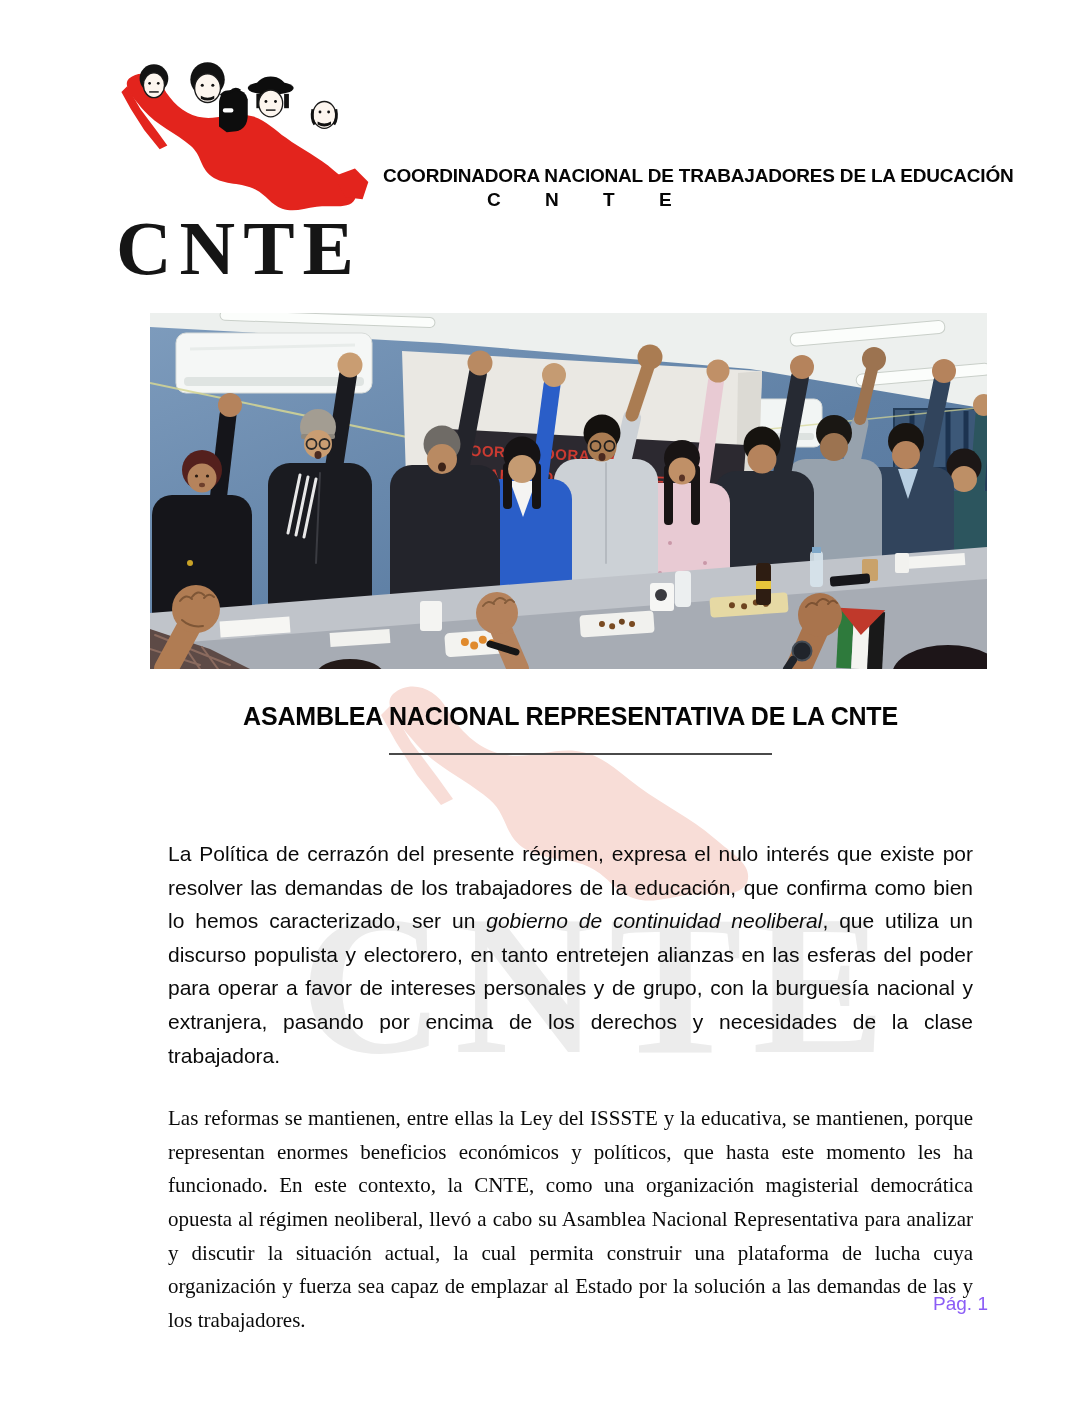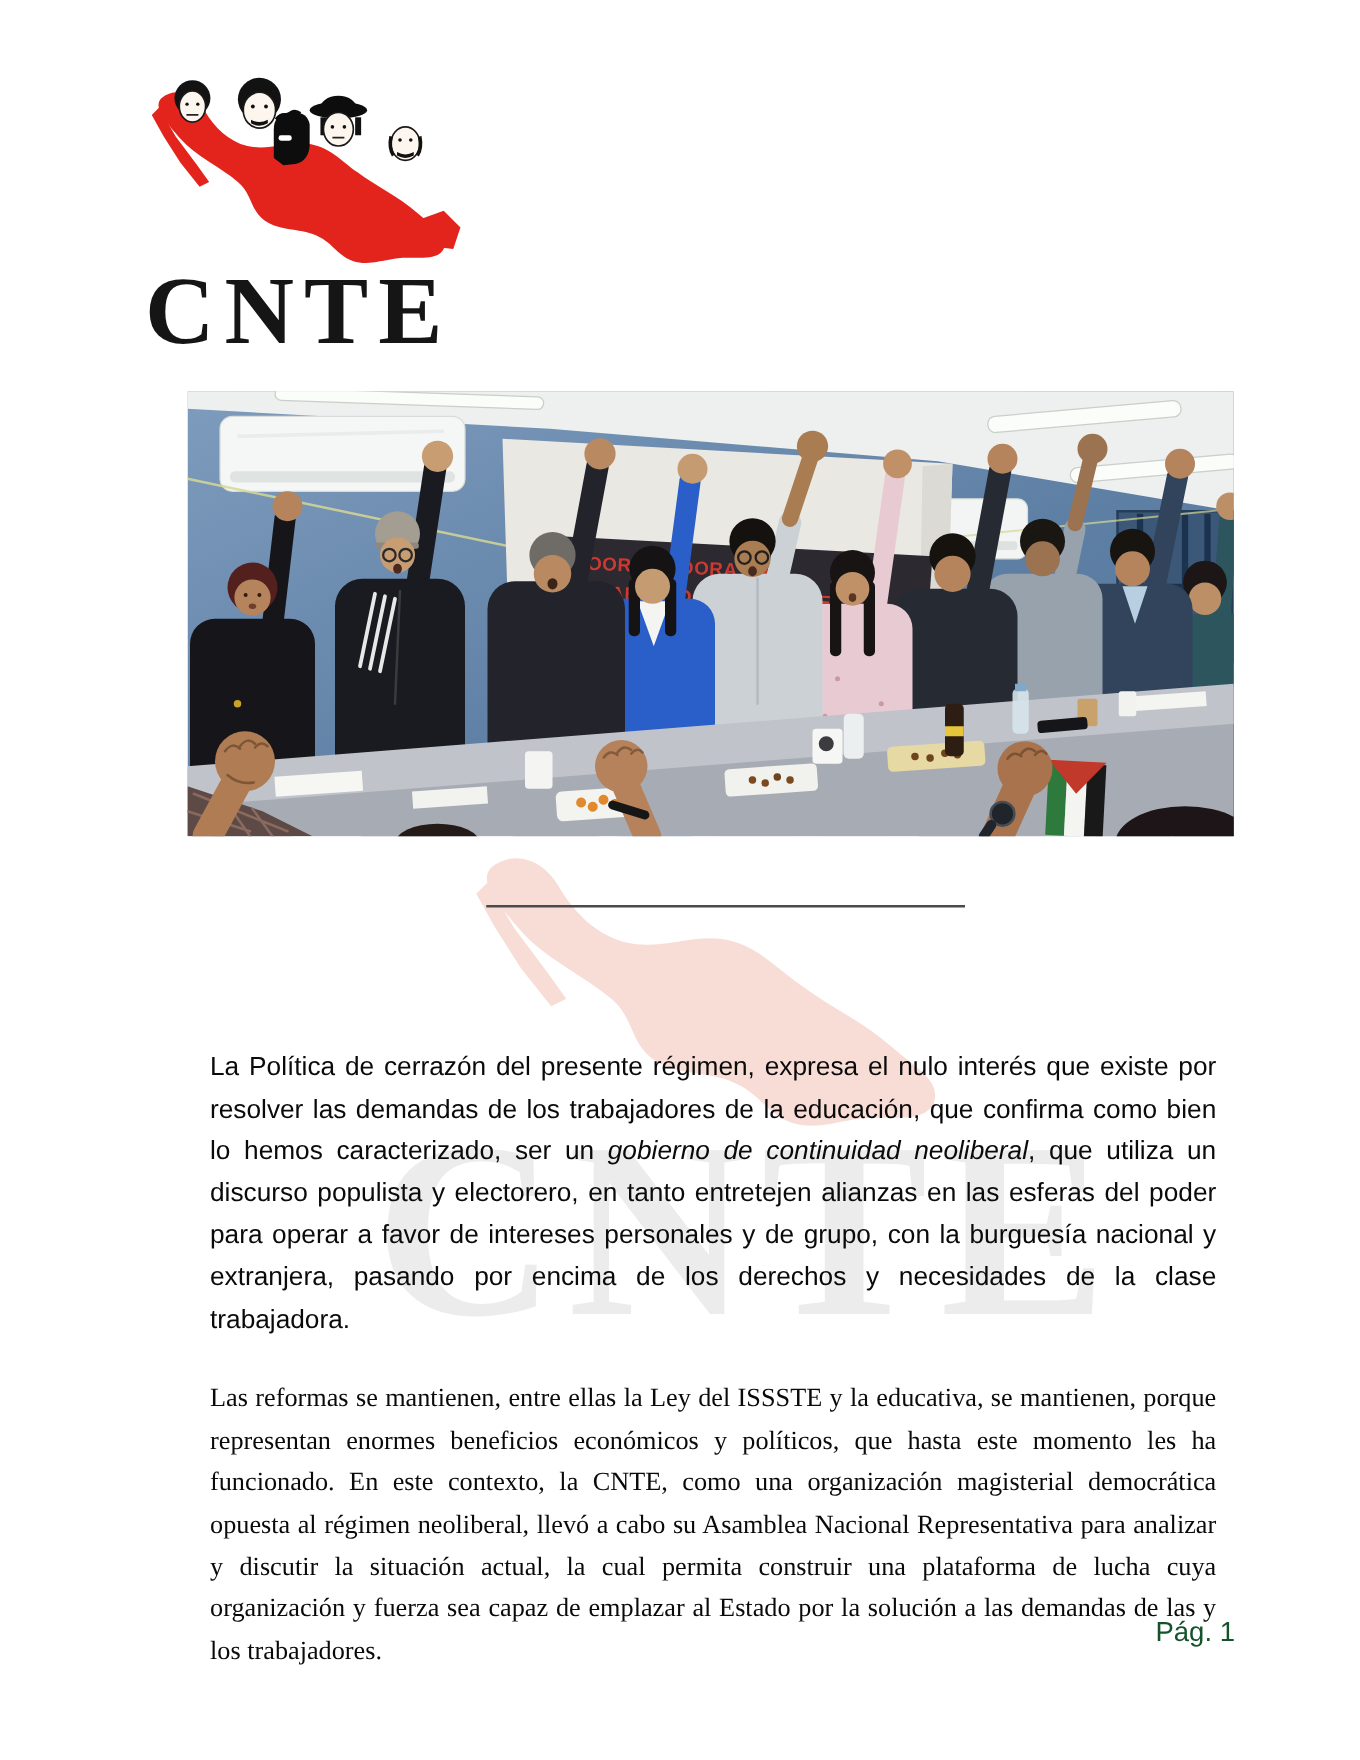--- a/index.html
+++ b/index.html
@@ -40,21 +40,21 @@
   
   .body-text{
     position:absolute;left:150px;top:819px;width:841px;z-index:2;
     font-size:21px;line-height:33.6px;color:#0a0a0a;text-align:justify;
   }
   .body-text p{margin:18px;}
   .body-text p + p{margin-top:30px;font-family:Liberation Serif, serif;}
   .it{font-style:italic;}
   
   .page-footer{
-    position:absolute;right:100px;top:1293px;font-size:22px;color:#14532d;z-index:2;
+    position:absolute;right:100px;top:1293px;font-size:19px;color:#8b5cf6;z-index:2;
   }
 </style>
 </head>
 <body>
 
 <div class="page">
 
   <div class="watermark">
     <svg width="420" height="255" viewBox="0 0 280 170">
       <path fill="#f8ddd7" d="M22,26 C34,16 50,22 58,36 C66,50 78,62 94,66 C112,70 128,62 144,64 C162,66 172,78 186,88 C202,100 220,108 236,122 C250,134 262,140 258,152 C252,163 234,158 218,160 C204,162 194,166 182,162 C170,158 166,148 154,142 C140,134 122,138 108,128 C96,119 98,106 86,96 C72,84 50,74 38,60 C28,48 14,34 22,26 Z"></path>
@@ -108,20 +108,24 @@
 
       <g>
         <path d="M116,76 L116,52 Q116,40 128,38 Q144,36 146,48 L146,64 Q146,78 134,81 L124,82 Z" fill="#0d0d0d"></path>
         <rect x="120" y="57" width="11" height="4.5" rx="2" fill="#ffffff"></rect>
         <path d="M118,44 q5,-6 10,-3 M128,40 q5,-5 10,-1" stroke="#0d0d0d" stroke-width="3" fill="none"></path>
       </g>
     </svg>
     <div class="logo-acronym">CNTE</div>
   </div>
 
+  <div class="header-text">
+    <div class="header-org">COORDINADORA NACIONAL DE TRABAJADORES DE LA EDUCACIÓN</div>
+    <div class="header-acronym">C N T E</div>
+  </div>
 
   <div class="photo">
     <svg width="837" height="356" viewBox="0 0 837 356">
       <defs>
         <linearGradient id="wallG" x1="0" y1="0" x2="1" y2="1">
           <stop offset="0" stop-color="#7e9cbd"></stop>
             <stop offset="0.55" stop-color="#5f80a5"></stop>
             <stop offset="1" stop-color="#53739a"></stop>
         </linearGradient>
       </defs>
@@ -359,20 +363,21 @@
         <circle cx="652" cy="338" r="9.5" fill="#20242b" stroke="#444c55" stroke-width="2"></circle>
         <line x1="643" y1="347" x2="637" y2="356" stroke="#20242b" stroke-width="8"></line>
         <circle cx="670" cy="302" r="22" fill="#a9744d"></circle>
         <path d="M656,294 q5,-7 11,-2 M667,290 q5,-7 11,-2 M678,291 q5,-6 9,-1" stroke="#7c5233" stroke-width="2" fill="none"></path>
         <ellipse cx="798" cy="362" rx="56" ry="30" fill="#1d1518"></ellipse>
       </g>
     </svg>
   </div>
 
   <div class="title-block">
+    <div class="doc-title">ASAMBLEA NACIONAL REPRESENTATIVA DE LA CNTE</div>
     <div class="divider"></div>
   </div>
 
   <div class="body-text">
     <p><span>La Política de cerrazón del presente régimen, expresa el nulo interés que existe por resolver las demandas de los trabajadores de la educación, que confirma como bien lo hemos caracterizado, ser un </span><span class="it">gobierno de continuidad neoliberal</span><span>, que utiliza un discurso populista y electorero, en tanto entretejen alianzas en las esferas del poder para operar a favor de intereses personales y de grupo, con la burguesía nacional y extranjera, pasando por encima de los derechos y necesidades de la clase trabajadora.</span></p>
     <p>Las reformas se mantienen, entre ellas la Ley del ISSSTE y la educativa, se mantienen, porque representan enormes beneficios económicos y políticos, que hasta este momento les ha funcionado. En este contexto, la CNTE, como una organización magisterial democrática opuesta al régimen neoliberal, llevó a cabo su Asamblea Nacional Representativa para analizar y discutir la situación actual, la cual permita construir una plataforma de lucha cuya organización y fuerza sea capaz de emplazar al Estado por la solución a las demandas de las y los trabajadores.</p>
   </div>
 
   <div class="page-footer">Pág. 1</div>
 

